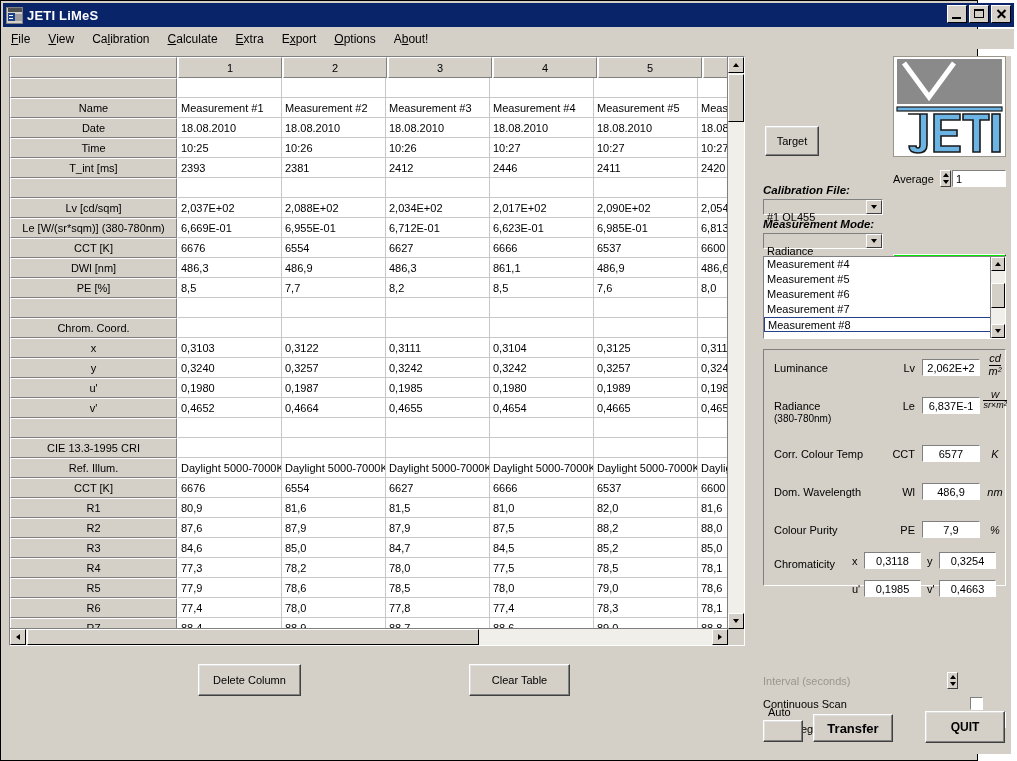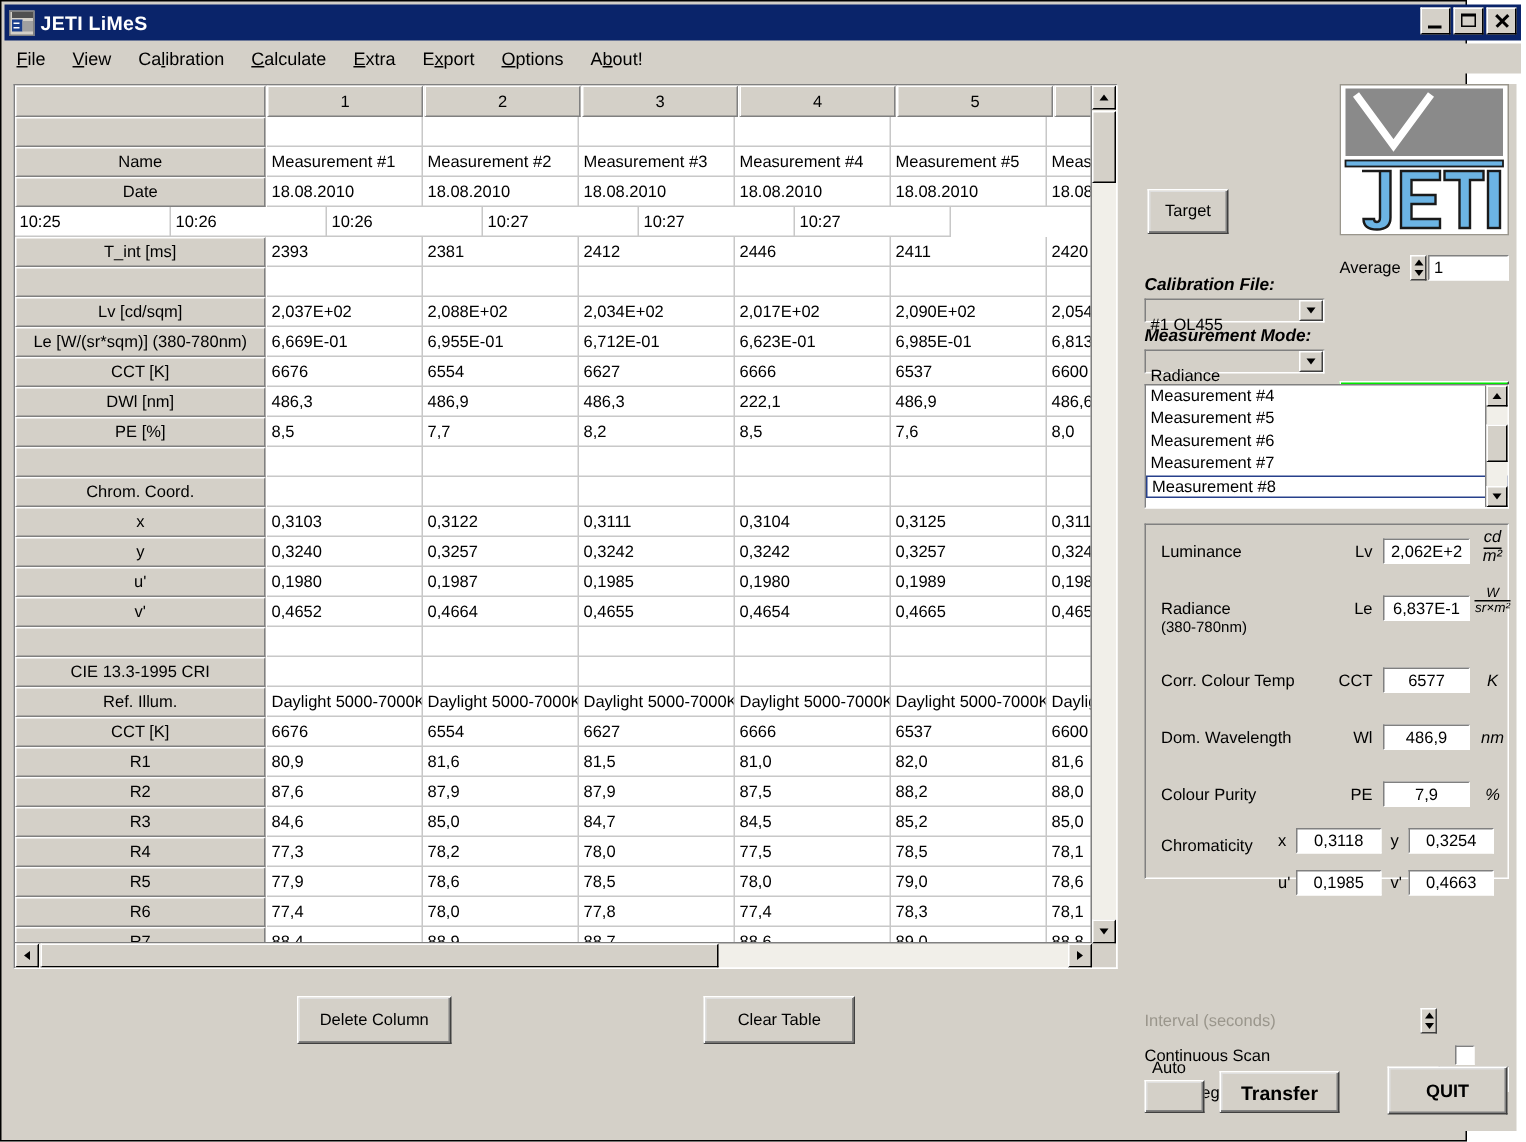--- a/index.html
+++ b/index.html
@@ -179,20 +179,21 @@
         <div class="gridrow">
           <div class="cell-lbl">Date</div>
           <div class="cell-val">18.08.2010</div>
           <div class="cell-val">18.08.2010</div>
           <div class="cell-val">18.08.2010</div>
           <div class="cell-val">18.08.2010</div>
           <div class="cell-val">18.08.2010</div>
           <div class="cell-val">18.08.2010</div>
         </div>
         <div class="gridrow">
+          <div class="cell-lbl">Time</div>
           <div class="cell-val">10:25</div>
           <div class="cell-val">10:26</div>
           <div class="cell-val">10:26</div>
           <div class="cell-val">10:27</div>
           <div class="cell-val">10:27</div>
           <div class="cell-val">10:27</div>
         </div>
         <div class="gridrow">
           <div class="cell-lbl">T_int [ms]</div>
           <div class="cell-val">2393</div>
@@ -236,21 +237,21 @@
           <div class="cell-val">6627</div>
           <div class="cell-val">6666</div>
           <div class="cell-val">6537</div>
           <div class="cell-val">6600</div>
         </div>
         <div class="gridrow">
           <div class="cell-lbl">DWl [nm]</div>
           <div class="cell-val">486,3</div>
           <div class="cell-val">486,9</div>
           <div class="cell-val">486,3</div>
-          <div class="cell-val">222,1</div>
+          <div class="cell-val">861,1</div>
           <div class="cell-val">486,9</div>
           <div class="cell-val">486,6</div>
         </div>
         <div class="gridrow">
           <div class="cell-lbl">PE [%]</div>
           <div class="cell-val">8,5</div>
           <div class="cell-val">7,7</div>
           <div class="cell-val">8,2</div>
           <div class="cell-val">8,5</div>
           <div class="cell-val">7,6</div>

